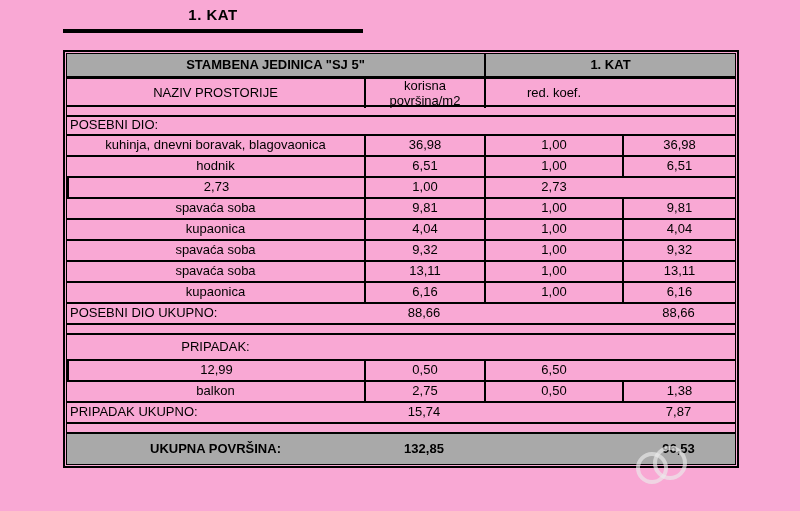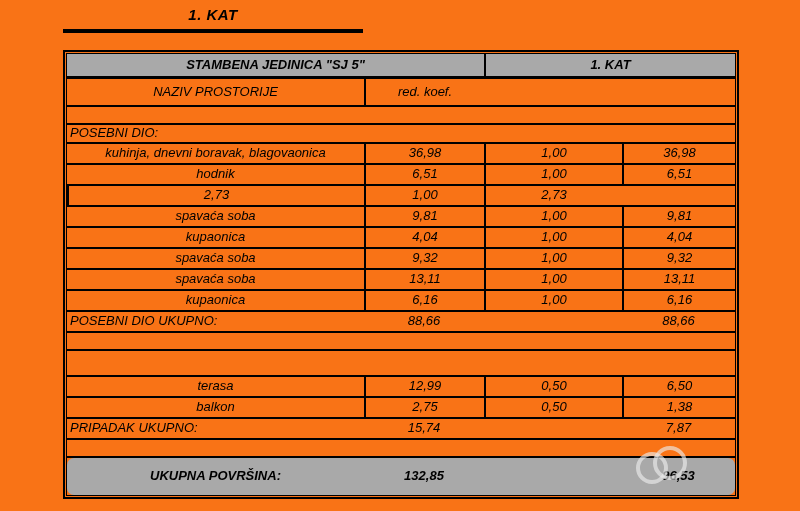--- a/index.html
+++ b/index.html
@@ -1,17 +1,17 @@
 <!DOCTYPE html>
 <html><head>
 <meta charset="utf-8">
 <style>
   html,body{margin:0;padding:0;background:#ffffff;}
   body{width:800px;height:511px;font-family:"Liberation Sans",sans-serif;color:#000;}
-  .page{position:relative;width:800px;height:511px;background:#f97316;overflow:hidden;font-style:italic;}
+  .page{position:relative;width:800px;height:511px;background:#f9a8d4;overflow:hidden;}
 
   .doc-title{position:absolute;left:63px;top:6px;width:300px;text-align:center;
              font-size:15px;font-weight:700;letter-spacing:.5px;}
   .title-rule{position:absolute;left:63px;top:29px;width:300px;height:4px;background:#000;}
 
   .table-wrap{position:absolute;left:63px;top:50px;width:676px;border:2px solid #000;padding:1px;box-sizing:border-box;}
   .table-inner{border:1px solid #000;}
 
   .row{display:grid;grid-template-columns:297px 120px 138px 113px;}
   .row.cols2{grid-template-columns:417px 251px;}
@@ -22,26 +22,26 @@
   .b-l{border-left:2px solid #000;}
   .bold{font-weight:700;}
   .gray{background:#a9a9a9;}
 
   .rA{height:22px;}
   .rB{height:26px;}
   .rSec{height:17px;}
   .rD{height:19px;}
   .rTot{height:19px;}
   .rPri{height:24px;}
-  .rUk{height:37px;border-radius:7px;}
+  .rUk{height:30px;}
 
   .block .row + .row{border-top:2px solid #000;}
   #blockA{border-bottom:3px solid #000;}
   #blockB{border-bottom:2px solid #000;}
-  #blockC,#blockD,#blockE{margin-top:16px;border-top:2px solid #000;}
+  #blockC,#blockD,#blockE{margin-top:8px;border-top:2px solid #000;}
   #blockC,#blockD{border-bottom:2px solid #000;}
 
   .watermark{position:absolute;left:636px;top:442px;width:80px;height:50px;pointer-events:none;}
   .watermark i{position:absolute;border-radius:50%;border:4px solid rgba(235,235,235,0.65);}
   .watermark .w1{left:0;top:10px;width:24px;height:24px;}
   .watermark .w2{left:17px;top:4px;width:26px;height:26px;}
 </style>
 </head>
 <body>
 
@@ -56,20 +56,22 @@
       <div class="block" id="blockA">
         <div class="row cols2 rA gray">
           <div class="c bold">STAMBENA JEDINICA "SJ 5"</div>
           <div class="c bold b-l">1. KAT</div>
         </div>
       </div>
 
       <div class="block" id="blockB">
         <div class="row rB">
           <div class="c">NAZIV PROSTORIJE</div>
+          <div class="c b-l">korisna
+površina/m2</div>
           <div class="c b-l">red. koef.</div>
         </div>
       </div>
 
       <div class="block" id="blockC">
         <div class="row rSec">
           <div class="c left" style="grid-column:1 / span 4;">POSEBNI DIO:</div>
         </div>
 
         <div class="row rD">
@@ -123,27 +125,27 @@
         <div class="row rTot">
           <div class="c left">POSEBNI DIO UKUPNO:</div>
           <div class="c">88,66</div>
           <div class="c"></div>
           <div class="c">88,66</div>
         </div>
       </div>
 
       <div class="block" id="blockD">
         <div class="row rPri">
+          <div class="c">PRIPADAK:</div>
           <div class="c"></div>
           <div class="c"></div>
           <div class="c"></div>
         </div>
 
         <div class="row rD">
-          <div class="c">terasa</div>
           <div class="c b-l">12,99</div>
           <div class="c b-l">0,50</div>
           <div class="c b-l">6,50</div>
         </div>
         <div class="row rD">
           <div class="c">balkon</div>
           <div class="c b-l">2,75</div>
           <div class="c b-l">0,50</div>
           <div class="c b-l">1,38</div>
         </div>

